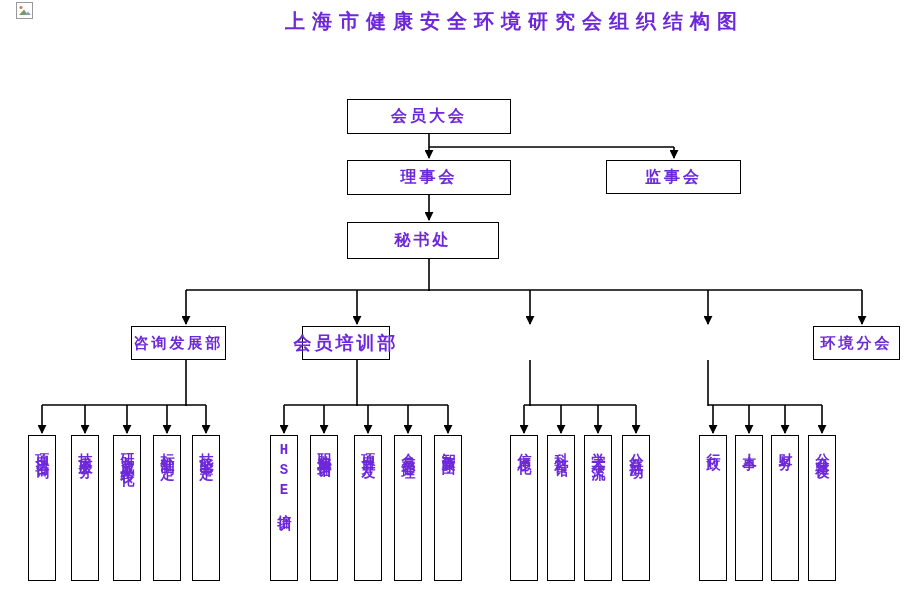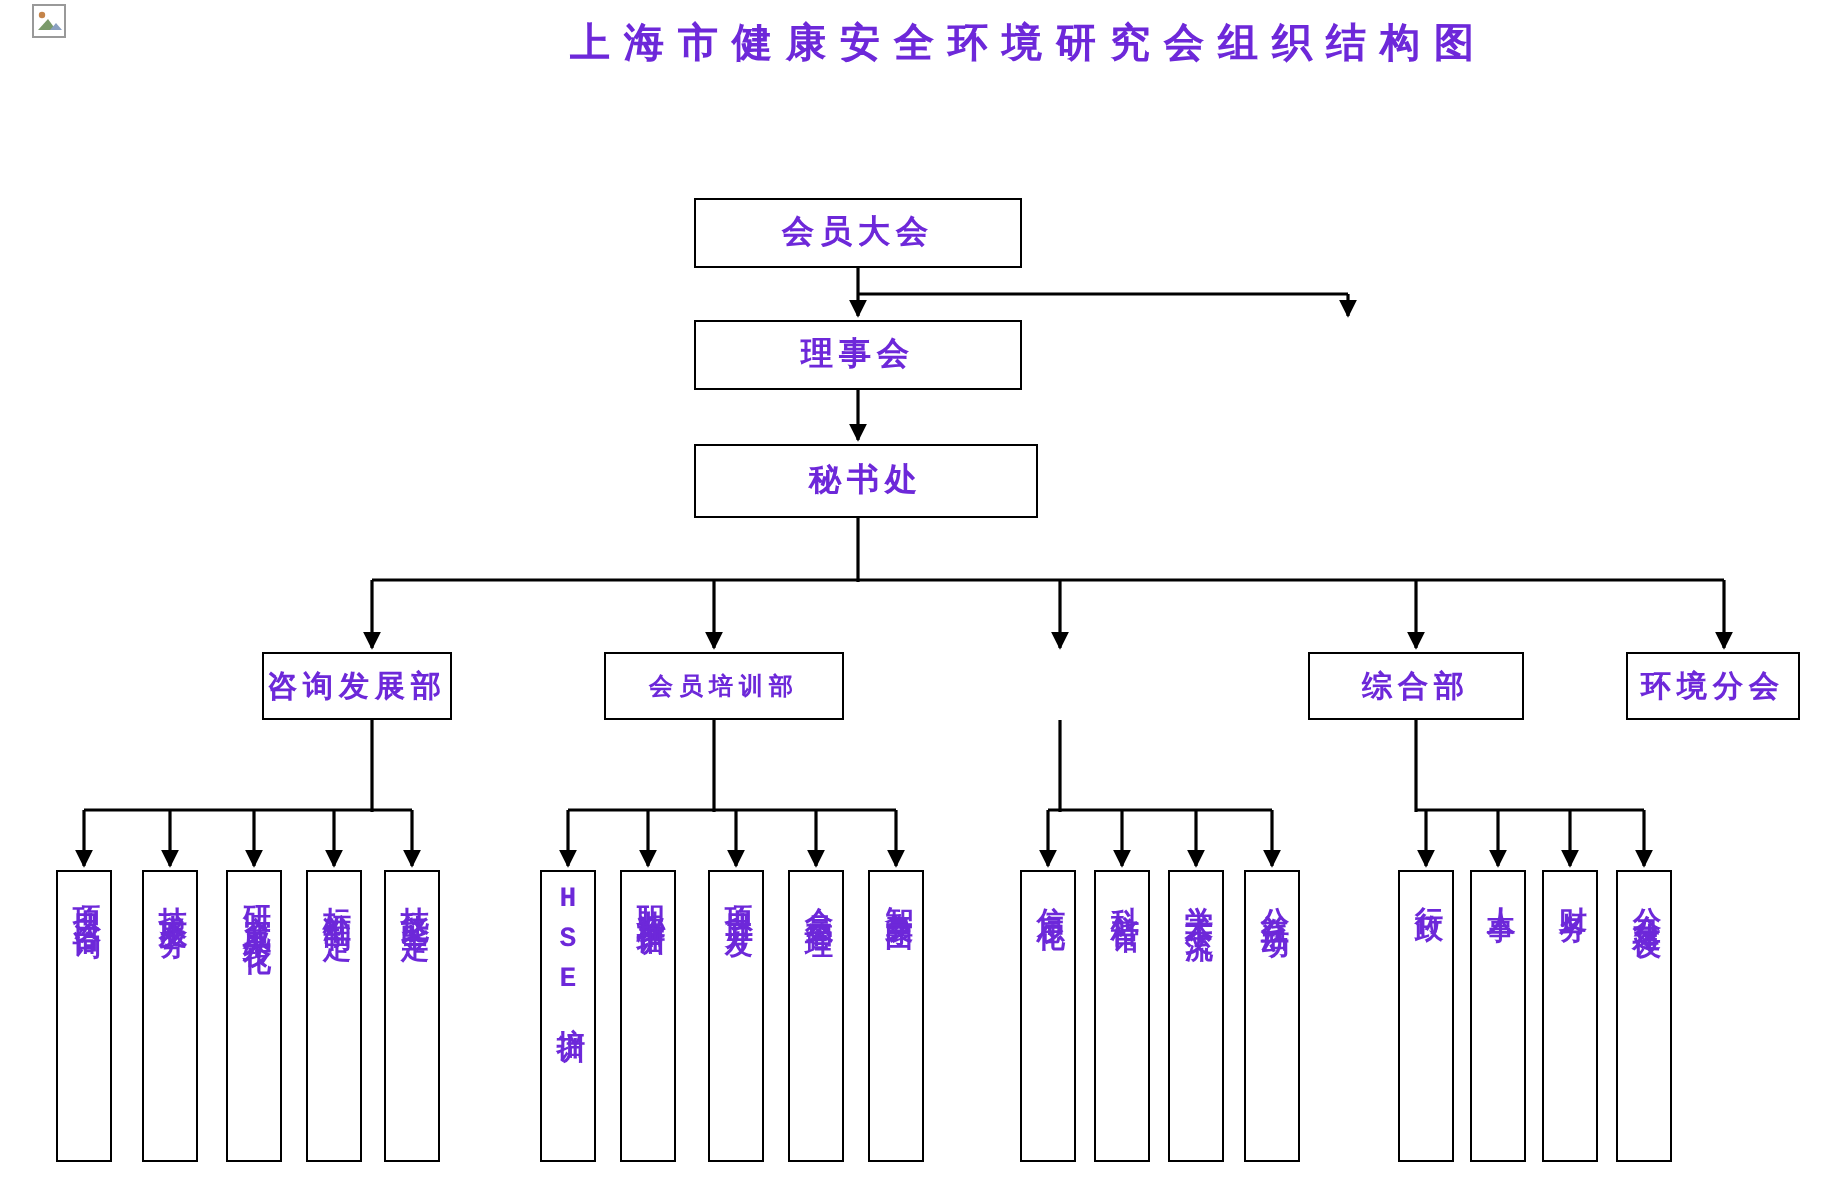--- a/index.html
+++ b/index.html
@@ -97,25 +97,25 @@
       <line x1="694" y1="405" x2="808" y2="405"></line>
       <line x1="699" y1="405" x2="699" y2="433" marker-end="url(#arrow)"></line>
       <line x1="735" y1="405" x2="735" y2="433" marker-end="url(#arrow)"></line>
       <line x1="771" y1="405" x2="771" y2="433" marker-end="url(#arrow)"></line>
       <line x1="808" y1="405" x2="808" y2="433" marker-end="url(#arrow)"></line>
     </g>
   </svg>
 
   <div class="box" style="left:333px;top:160px;width:164px;height:35px">理事会</div>
   <div class="box" style="left:333px;top:99px;width:164px;height:35px">会员大会</div>
-  <div class="box" style="left:333px;top:222px;width:172px;height:37px">秘书处</div>
+  <div class="box" style="left:592px;top:160px;width:135px;height:34px">监事会</div>
+  <div class="box" style="left:333px;top:222px;width:152px;height:37px">秘书处</div>
 
   <div class="box" style="left:117px;top:326px;width:95px;height:34px;font-size:15px">咨询发展部</div>
-  <div class="box" style="left:288px;top:326px;width:120px;height:34px;font-size:12px">会员培训部</div>
-  <div class="box" style="left:640px;top:326px;width:108px;height:34px;font-size:15px">综合部</div>
+  <div class="box" style="left:288px;top:326px;width:88px;height:34px;font-size:18px">会员培训部</div>
   <div class="box" style="left:799px;top:326px;width:87px;height:34px;font-size:15px">环境分会</div>
 
   <div class="vbox" style="left:14px">
     <span class="vlabel">项目咨询</span>
     </div>
   <div class="vbox" style="left:57px">
     <span class="vlabel">技术服务</span>
     </div>
   <div class="vbox" style="left:99px">
     <span class="vlabel">研究成果转化</span>

